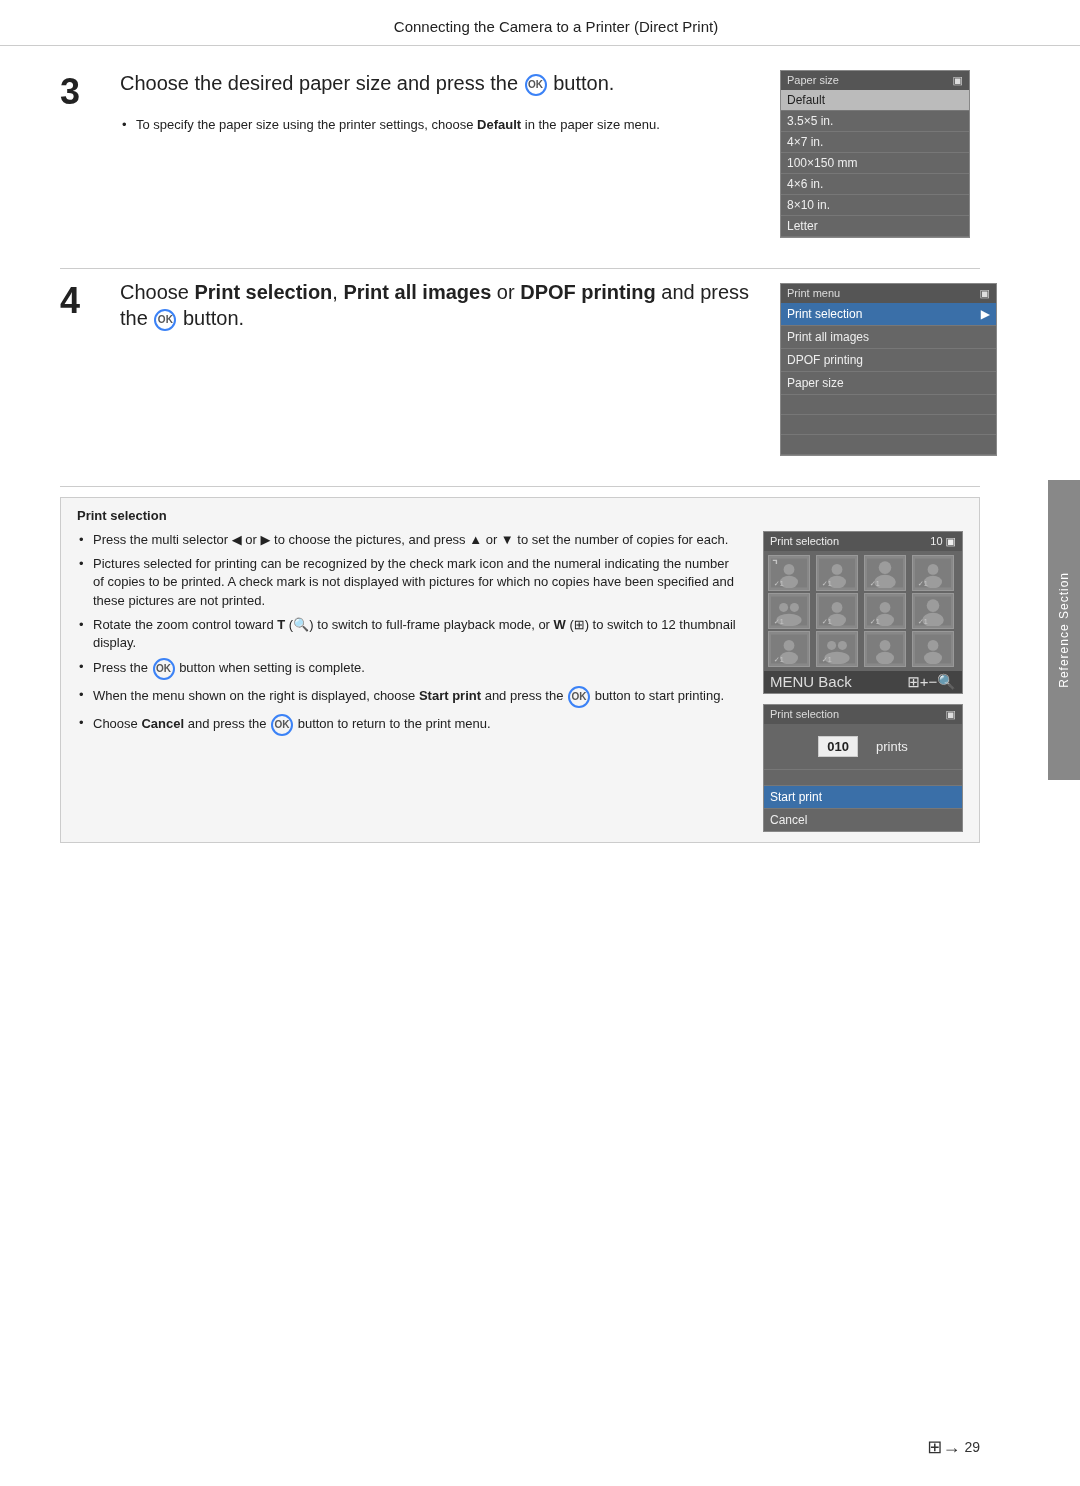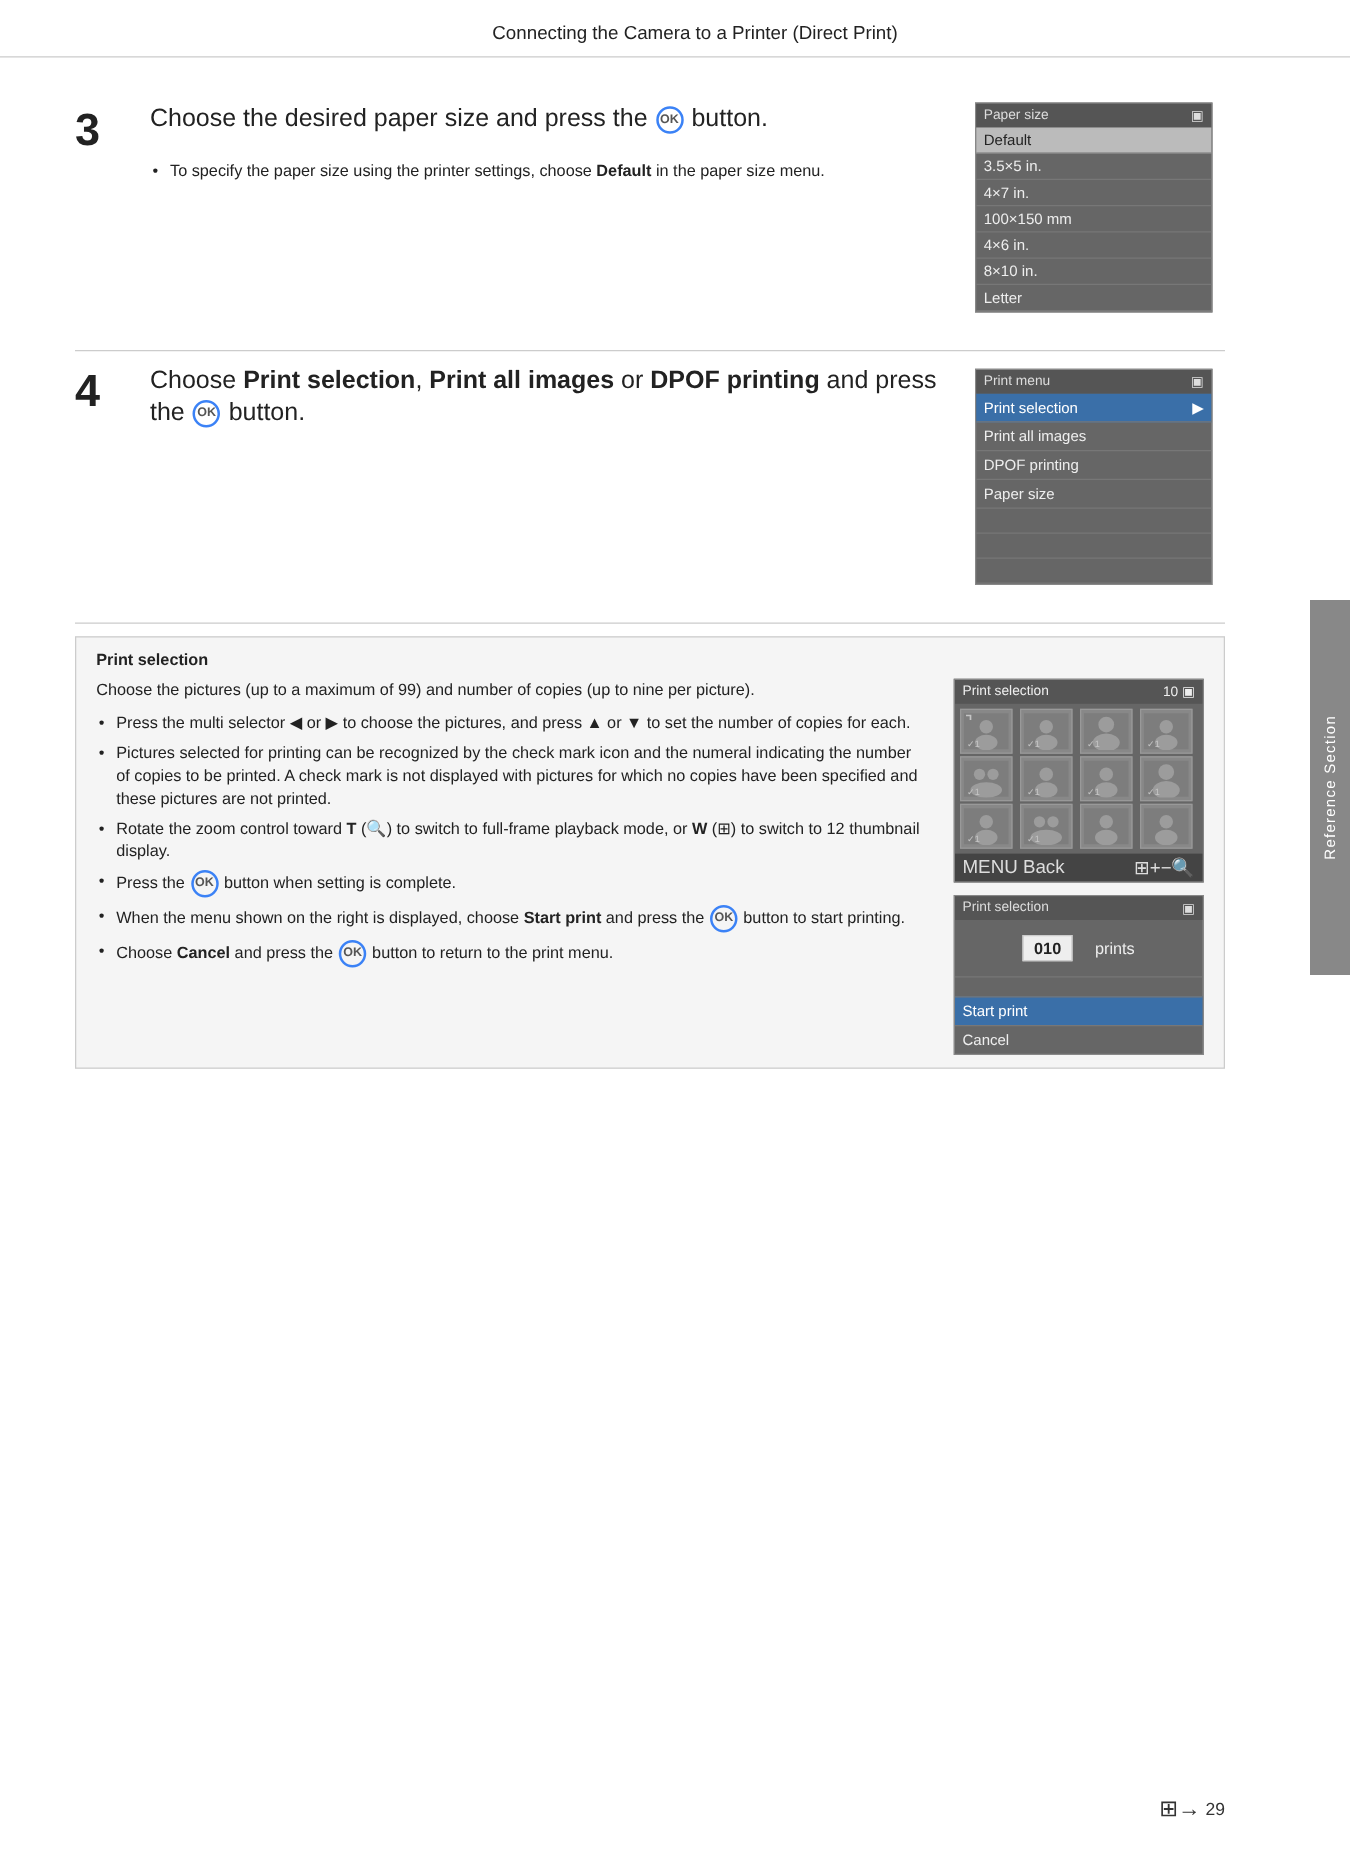--- a/index.html
+++ b/index.html
@@ -41,21 +41,21 @@
       letter-spacing: 1px;
     }
 
     
     .page-header {
       text-align: center;
       padding: 18px 28px 10px 60px;
       font-size: 15px;
       color: #222;
       border-bottom: 1px solid #ccc;
-      margin-bottom: 16px;
+      margin-bottom: 4px;
     }
 
     
     .content {
       padding: 20px 60px 40px 60px;
       padding-right: 100px;
     }
 
     
     .step-section {
@@ -140,21 +140,21 @@
 
     .ps-row.ps-selected {
       background: #bbb;
       color: #222;
     }
 
     
     .print-menu-screen {
       background: #666;
       border: 1px solid #888;
-      width: 190px;
+      width: 217px;
       margin-top: 4px;
     }
 
     .pm-header {
       background: #555;
       color: #ddd;
       font-size: 11px;
       padding: 3px 6px;
       display: flex;
       justify-content: space-between;
@@ -454,23 +454,20 @@
       </div>
     </div>
 
     <hr class="divider">
 
     <div class="print-selection-section">
       <div class="print-selection-title">Print selection</div>
 
       <div class="ps-content">
         <div class="ps-left">
-          <p class="ps-desc">
-            Choose the pictures (up to a maximum of 99) and number of copies (up to nine per picture).
-          </p>
           <ul class="ps-bullets">
             <li>
               Press the multi selector ◀ or ▶ to choose the pictures, and press ▲ or ▼ to set the number of copies for each.
             </li>
             <li>
               Pictures selected for printing can be recognized by the check mark icon and the numeral indicating the number of copies to be printed. A check mark is not displayed with pictures for which no copies have been specified and these pictures are not printed.
             </li>
             <li>
               Rotate the zoom control toward <b>T</b> (🔍) to switch to full-frame playback mode, or <b>W</b> (⊞) to switch to 12 thumbnail display.
             </li>

